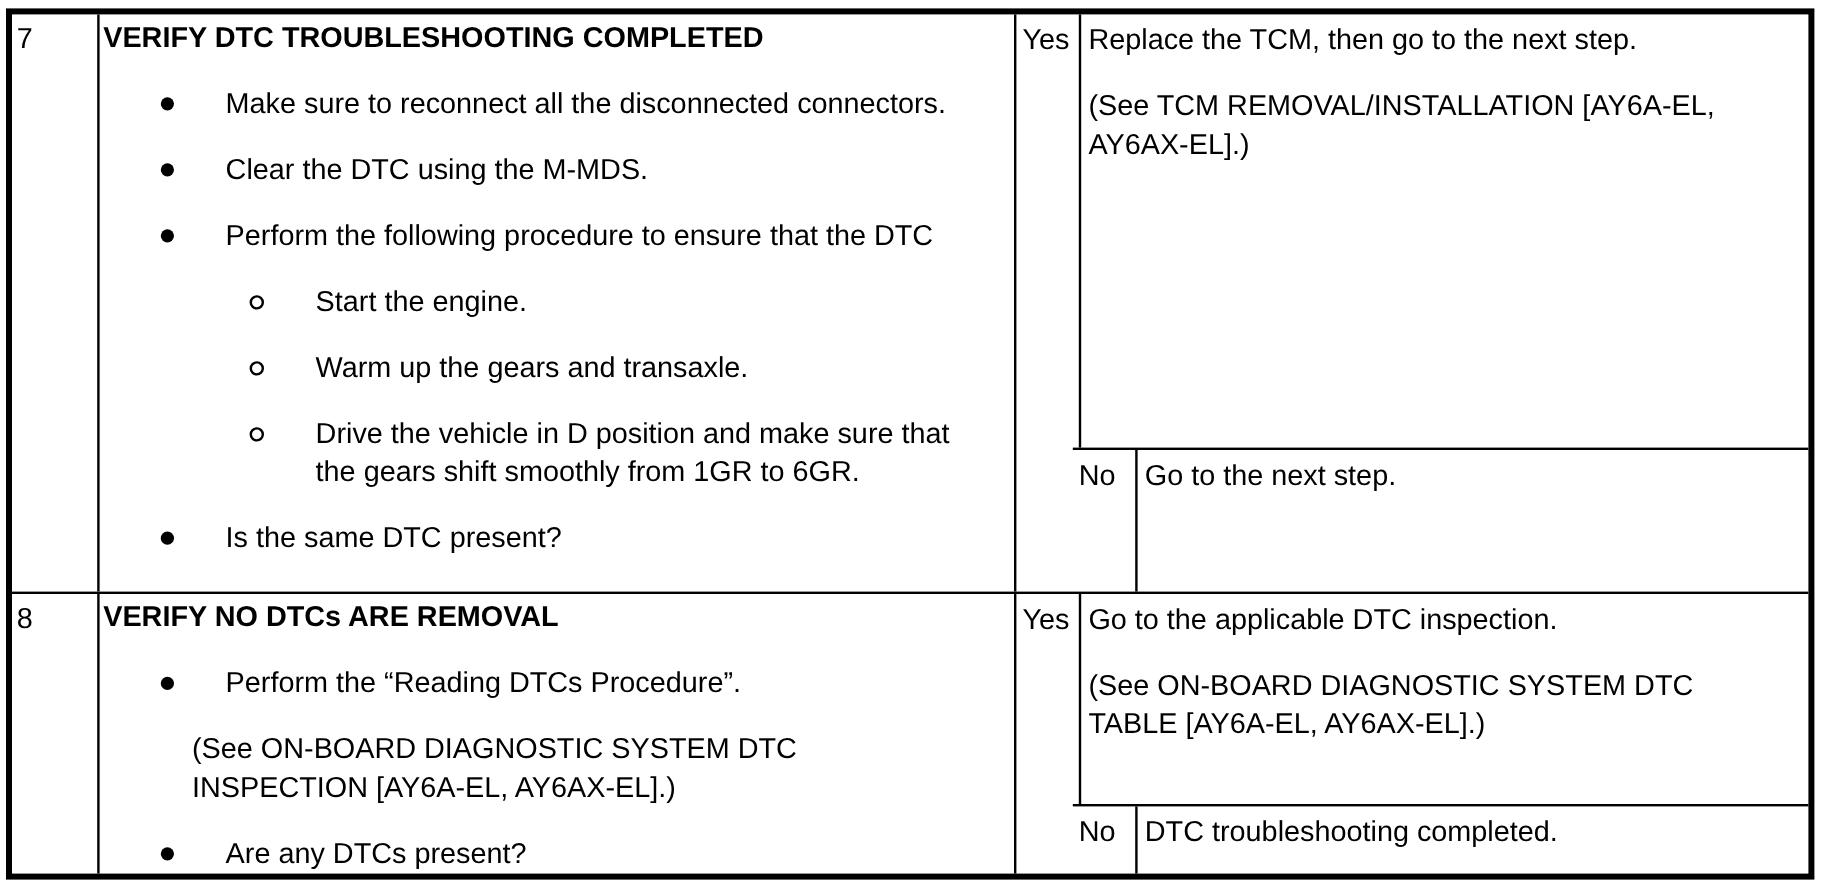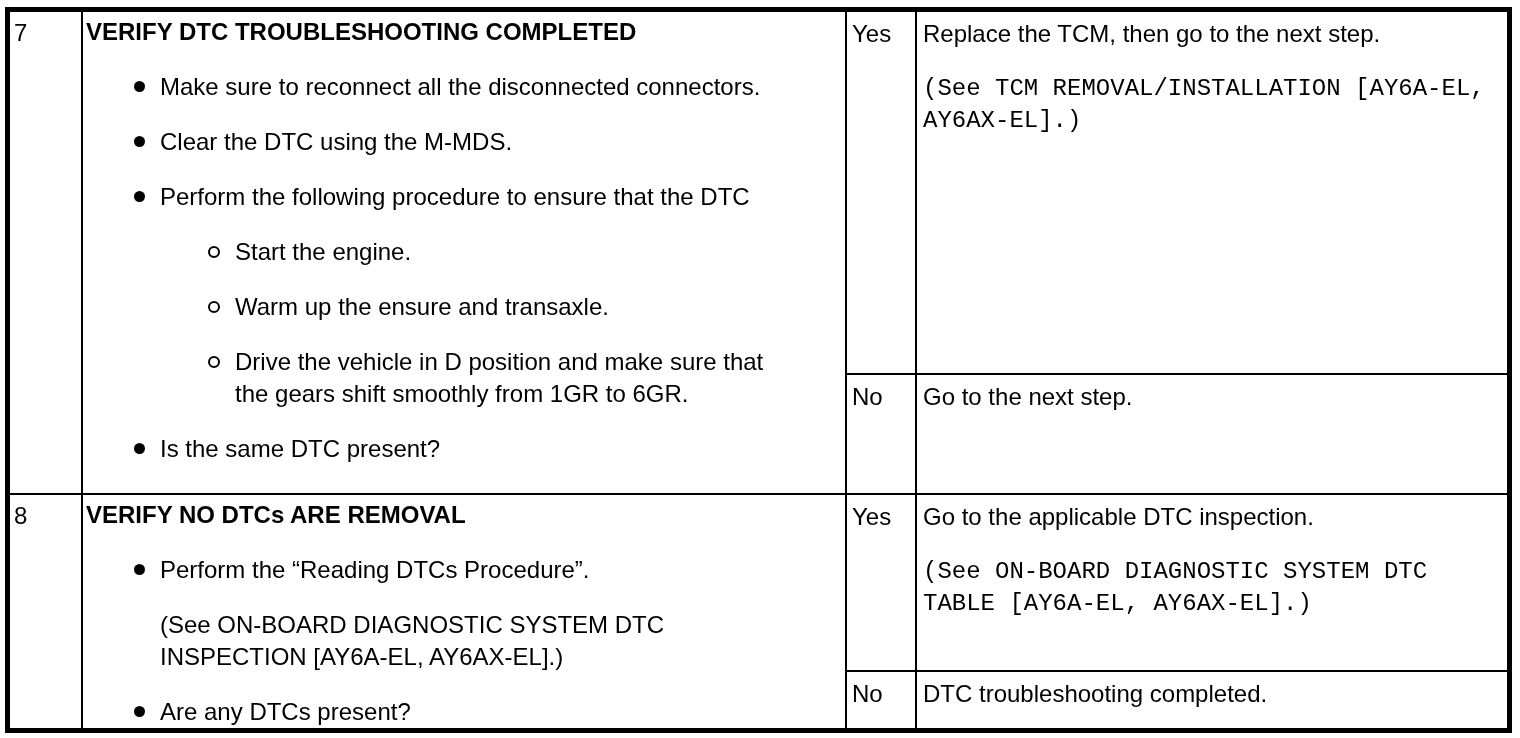--- a/index.html
+++ b/index.html
@@ -16,39 +16,39 @@
 
   .step { width:71px; box-sizing:border-box; padding:6px 0 0 4px; line-height:30px; }
 
   .desc { width:764px; box-sizing:border-box; border-left:2px solid #000;
           padding-top:4px; overflow:hidden; }
 
   .ynwrap { flex:1; border-left:2px solid #000; display:flex; flex-direction:column; }
   .subrow { display:flex; align-items:stretch; }
   .subrow.yes7 { height:361px; }
   .subrow.yes8 { height:175px; }
-  .subrow.no   { flex:1; border-top:2px solid #000; }
+  .subrow.no   { flex:1; border-top:2px solid #000;margin-left:47px; }
 
-  .yn  { width:68px; box-sizing:border-box; padding:6px 0 0 5px; line-height:32px; }
+  .yn  { width:52px; box-sizing:border-box; padding:6px 0 0 5px; line-height:32px; }
   .res { flex:1; border-left:2px solid #000; box-sizing:border-box;
          padding:6px 14px 0 6px; overflow:hidden; }
 
   .title { padding-left:3px; line-height:32px; font-weight:bold; white-space:nowrap; }
 
-  .item { display:flex; margin-top:23px; }
+  .item { display:flex; margin-top:23px;gap:28px; }
   .item .dot  { flex:none; width:11px; height:11px; margin:10px 0 0 51px;
                 background:#000; border-radius:50%; }
   .item .ring { flex:none; width:12px; height:12px; margin:10px 0 0 125px;
                 box-sizing:border-box; border:2.5px solid #000; border-radius:50%; }
   .item .txt  { margin-left:15px; line-height:32px; }
   .item.plain .txt { margin-left:77px; }
   .txt div { white-space:nowrap; }
 
   .para { line-height:32px; }
-  .para + .para { margin-top:23px;font-family:Liberation Mono, monospace; }
+  .para + .para { margin-top:23px; }
   .para div { white-space:nowrap; }
 </style>
 </head>
 <body>
 
 <div class="sheet">
 
   <section class="steprow first">
     <div class="step">7</div>
 
@@ -79,21 +79,21 @@
       <div class="item">
         <span class="ring"></span>
         <div class="txt">
           <div>Start the engine.</div>
         </div>
       </div>
 
       <div class="item">
         <span class="ring"></span>
         <div class="txt">
-          <div>Warm up the ensure and transaxle.</div>
+          <div>Warm up the gears and transaxle.</div>
         </div>
       </div>
 
       <div class="item">
         <span class="ring"></span>
         <div class="txt">
           <div>Drive the vehicle in D position and make sure that</div>
           <div>the gears shift smoothly from 1GR to 6GR.</div>
         </div>
       </div>

